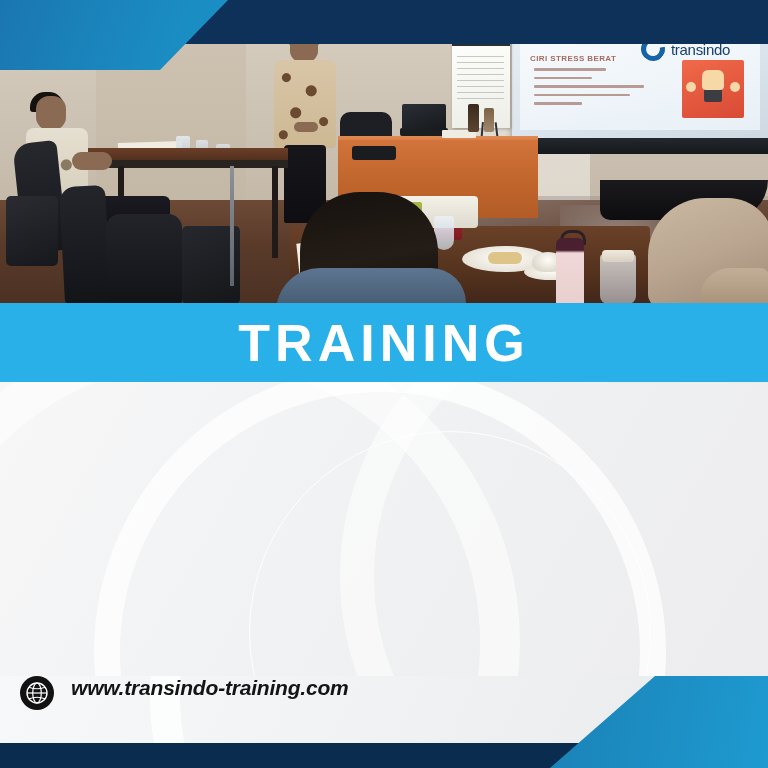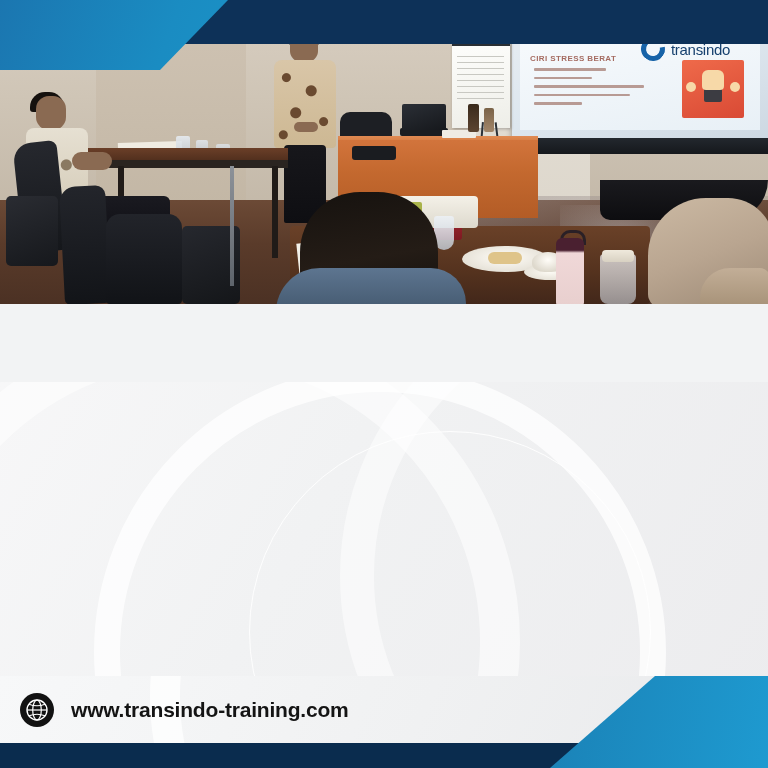--- a/index.html
+++ b/index.html
@@ -378,23 +378,24 @@
     font-weight: bold;
     line-height: 1.34;
     letter-spacing: .3px;
     white-space: nowrap;
   }
 
   
   .footer-strip {
     position: absolute; left: 0; top: 676px; width: 768px; height: 67px;
     background: linear-gradient(115deg,#f7f8f9 0%, #f0f1f2 55%, #e9eaec 100%);
-    display: flex; align-items: center;
+    display: flex; align-items: flex-start;
     overflow: hidden;
     z-index: 9;
+    font-style: italic;
   }
   .footer-wm {
     position:absolute; left: 150px; top: -260px; width: 500px; height: 500px;
     border-radius: 50%; border: 30px solid rgba(255,255,255,.75);
   }
   .globe-icon {
     position: relative;
     margin-left: 20px;
     width: 34px; height: 34px;
     border-radius: 50%;
@@ -540,20 +541,23 @@
       <div class="attendee-left-hair"></div>
       <div class="attendee-left-shoulder"></div>
       <div class="attendee-right-hijab"></div>
       <div class="attendee-right-arm"></div>
     </div>
 
     <div class="overlay-navy"></div>
     <div class="overlay-blue"></div>
   </div>
 
+  <div class="training-banner">
+    <span class="training-text">TRAINING</span>
+  </div>
 
   <div class="body-area">
     <div class="wm3"></div>
     <div class="wm4"></div>
     <div class="wm1"></div>
     <div class="wm2"></div>
 
   </div>
 
   <div class="footer-strip">

